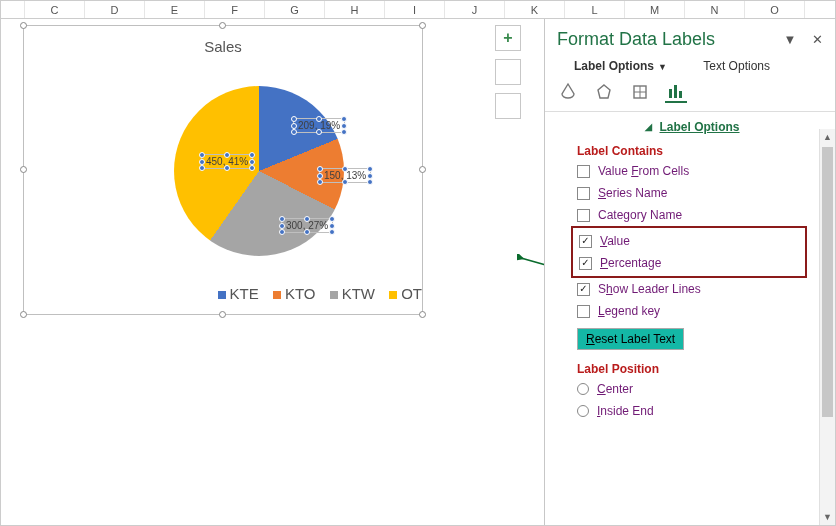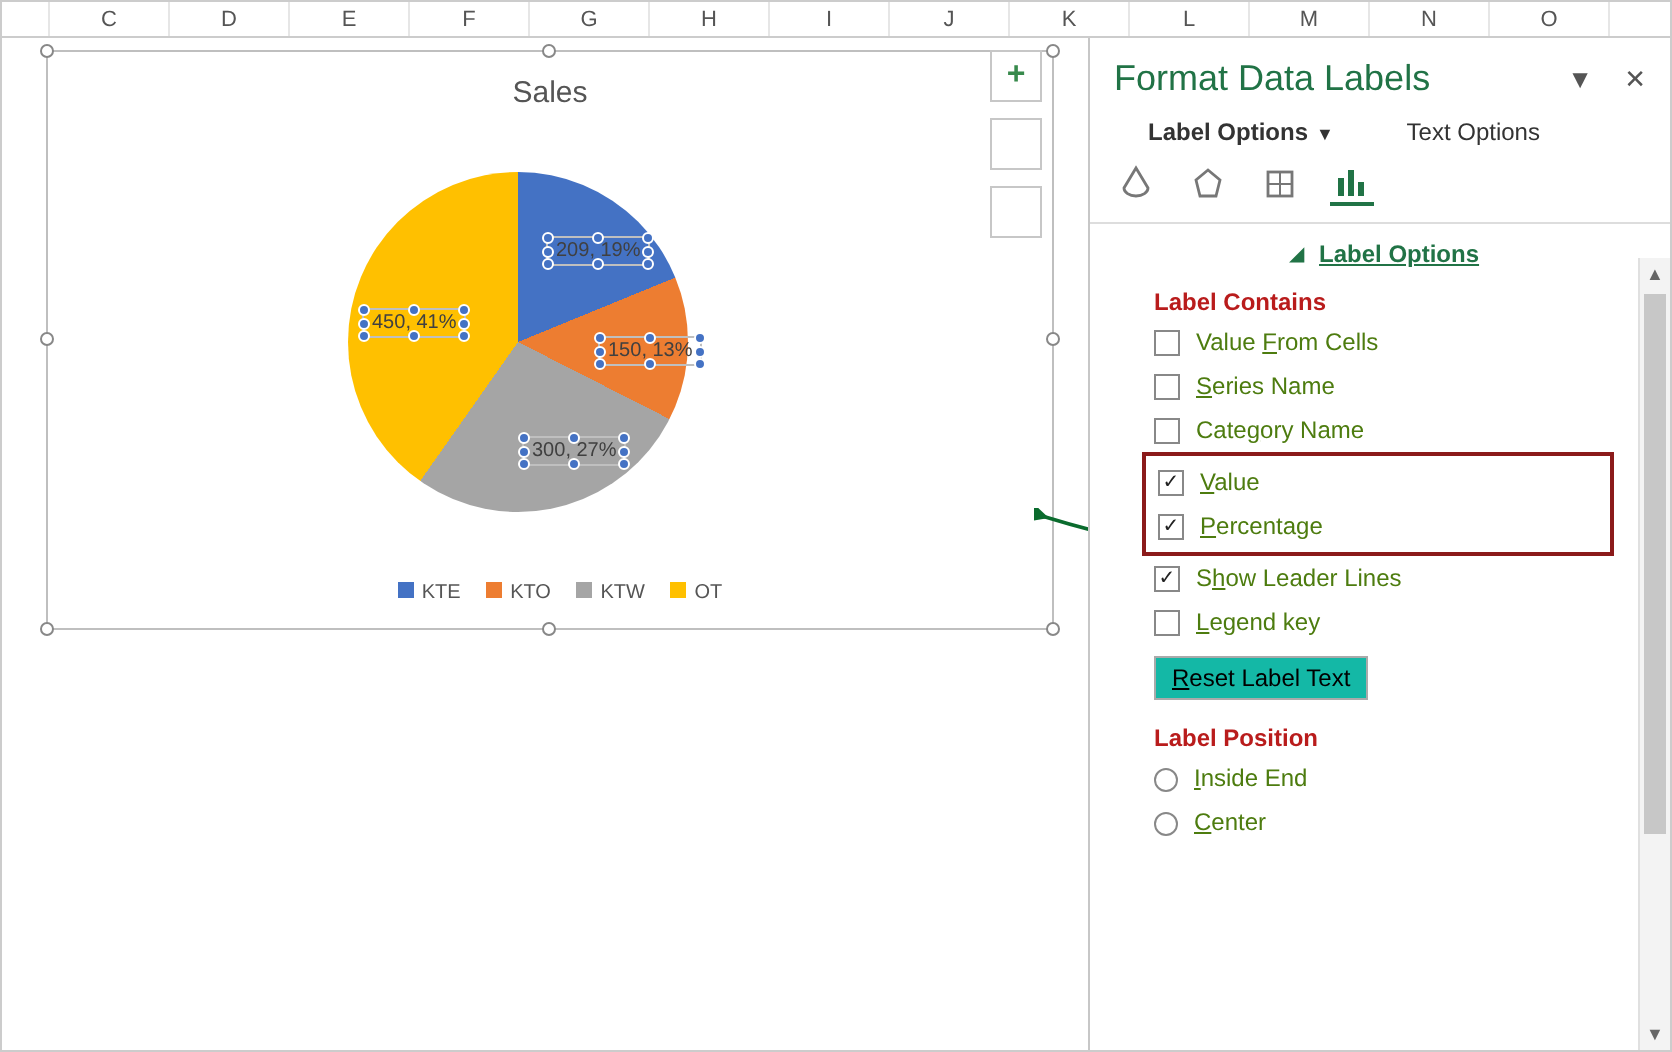--- a/index.html
+++ b/index.html
@@ -3,43 +3,43 @@
 <meta charset="utf-8">
 <style>
   * { box-sizing: border-box; margin: 0; padding: 0; font-family: "Segoe UI", Arial, sans-serif; }
   body { width: 836px; height: 526px; background: #fff; position: relative; overflow: hidden; border: 1px solid #ccc; }
 
   
   .colhead { position: absolute; top: 0; left: 0; right: 0; height: 18px; background: #fff; border-bottom: 1px solid #ccc; display: flex; }
   .colhead .cell { width: 60px; font-size: 11px; color: #555; text-align: center; line-height: 18px; border-right: 1px solid #e6e6e6; }
 
   
-  .chartbox { position: absolute; left: 22px; top: 24px; width: 504px; height: 290px; border: 1px solid #bfbfbf; }
+  .chartbox { position: absolute; left: 22px; top: 24px; width: 400px; height: 290px; border: 1px solid #bfbfbf; }
   .chartbox .handle { position: absolute; width: 7px; height: 7px; background: #fff; border: 1px solid #888; border-radius: 50%; }
   .h-tl { left: -4px; top: -4px; } .h-tm { left: 50%; margin-left: -4px; top: -4px; } .h-tr { right: -4px; top: -4px; }
   .h-ml { left: -4px; top: 50%; margin-top: -4px; } .h-mr { right: -4px; top: 50%; margin-top: -4px; }
   .h-bl { left: -4px; bottom: -4px; } .h-bm { left: 50%; margin-left: -4px; bottom: -4px; } .h-br { right: -4px; bottom: -4px; }
 
   .chart-title { text-align: center; font-size: 15px; color: #555; padding-top: 12px; }
 
   .pie { position: absolute; left: 150px; top: 60px; width: 170px; height: 170px; border-radius: 50%;
          background: conic-gradient(
            #4472c4 0deg 67.716deg,
            #ed7d31 67.716deg 116.964deg,
            #a5a5a5 116.964deg 215.136deg,
            #ffc000 215.136deg 360deg
          ); }
 
-  .dlabel { position: absolute; font-size: 10px; color: #404040; background: rgba(255,255,255,0); border: 1px solid #bfbfbf; padding: 1px 4px; white-space: nowrap; }
+  .dlabel { position: absolute; font-size: 10px; color: #404040; background: rgba(255,255,255,0); border: 1px solid #bfbfbf; padding: 1px 4px; white-space: nowrap; margin-left: 20px; }
   .dlabel .dot { position: absolute; width: 6px; height: 6px; border: 1px solid #fff; background: #4472c4; border-radius: 50%; }
   .dlabel .dot.c1{left:-3px;top:-3px}.dlabel .dot.c2{right:-3px;top:-3px}.dlabel .dot.c3{left:-3px;bottom:-3px}.dlabel .dot.c4{right:-3px;bottom:-3px}
   .dlabel .dot.ml{left:-3px;top:50%;margin-top:-3px}.dlabel .dot.mr{right:-3px;top:50%;margin-top:-3px}
   .dlabel .dot.mt{left:50%;margin-left:-3px;top:-3px}.dlabel .dot.mb{left:50%;margin-left:-3px;bottom:-3px}
 
-  .legend { position: absolute; left: 0; right: 0; bottom: 12px; text-align: center; font-size: 10px; color: #555; }
+  .legend { position: absolute; left: 0; right: 0; bottom: 12px; text-align: right; font-size: 15px; color: #555; }
   .legend span.sw { display: inline-block; width: 8px; height: 8px; margin: 0 4px 0 10px; }
 
   
   .toolbtn { position: absolute; left: 494px; width: 26px; height: 26px; border: 1px solid #c7c7c7; background: #fff; display: flex; align-items: center; justify-content: center; font-size: 16px; color: #388a4c; }
   .tb1{top:24px}.tb2{top:58px}.tb3{top:92px}
 
   
   .pane { position: absolute; left: 543px; top: 18px; right: 0; bottom: 0; border-left: 1px solid #c7c7c7; background: #fff; }
   .pane-head { height: 40px; display: flex; align-items: center; padding: 0 12px; justify-content: space-between; }
   .pane-title { color: #217346; font-size: 18px; font-weight: 300; }
@@ -56,21 +56,21 @@
   .iconrow .ic.active { border-bottom: 2px solid #217346; }
 
   .scrollarea { position: relative; height: calc(100% - 110px); overflow: hidden; border-right: 16px solid transparent; }
   .vsb { position: absolute; right: 0; top: 110px; bottom: 0; width: 16px; background: #f3f3f3; border-left: 1px solid #e0e0e0; }
   .vsb .arr { height: 16px; background:#f3f3f3; display:flex; align-items:center; justify-content:center; font-size:9px; color:#666; }
   .vsb .thumb { position:absolute; left:2px; right:2px; top:18px; height:270px; background:#c7c7c7; }
 
   .section { padding: 8px 0 4px 20px; font-size: 12px; text-align: center; }
   .section .collapser { color: #217346; font-size: 10px; margin-right: 4px; display:inline-block; transform: translateY(-1px); }
   .section-title { color: #217346; font-weight: bold; text-decoration: underline; font-size: 12px; }
-  .field { font-size: 12px; color: #4d7c0f; padding: 4px 0 4px 32px; display:flex; align-items:flex-end; }
+  .field { font-size: 12px; color: #701a75; padding: 4px 0 4px 32px; display:flex; align-items:center; }
   .cb { width: 13px; height: 13px; border: 1px solid #888; margin-right: 8px; display:inline-flex; align-items:center; justify-content:center; font-size:10px; line-height:1; }
   .cb.checked::before { content: "✓"; color: #222; }
   .rb { width: 12px; height: 12px; border: 1px solid #888; border-radius: 50%; margin-right: 8px; }
   .u { text-decoration: underline; }
   .hlbox { border: 2px solid #8b1a1a; margin-left:26px; margin-right:12px; padding: 2px 0; }
   .hlbox .field { padding-left: 6px; }
 
   .grouplabel { padding: 6px 0 2px 32px; font-size: 12px; color: #b91c1c; font-weight: bold; }
   .seprow { display:flex; align-items:center; padding: 4px 0 4px 32px; }
   .seprow select { width: 86px; height: 22px; font-size:12px; border:1px solid #aaa; margin-left: auto; margin-right: 12px; padding-left:6px;}
@@ -247,25 +247,25 @@
         <span><span class="u">L</span>egend key</span>
       </div>
 
     <div class="btnrow">
       <button><span class="u">R</span>eset Label Text</button>
     </div>
 
     <div class="grouplabel">Label Position</div>
     <div class="field">
         <span class="rb"></span>
+        <span><span class="u">C</span>enter</span>
+      </div>
+    <div class="field">
+        <span class="rb"></span>
         <span><span class="u">I</span>nside End</span>
-      </div>
-    <div class="field">
-        <span class="rb"></span>
-        <span><span class="u">C</span>enter</span>
       </div>
   </div>
 
   <div class="vsb">
     <div class="arr">▲</div>
     <div class="thumb"></div>
     <div class="arr" style="position:absolute;bottom:0;left:0;right:0">▼</div>
   </div>
 </div>
 

